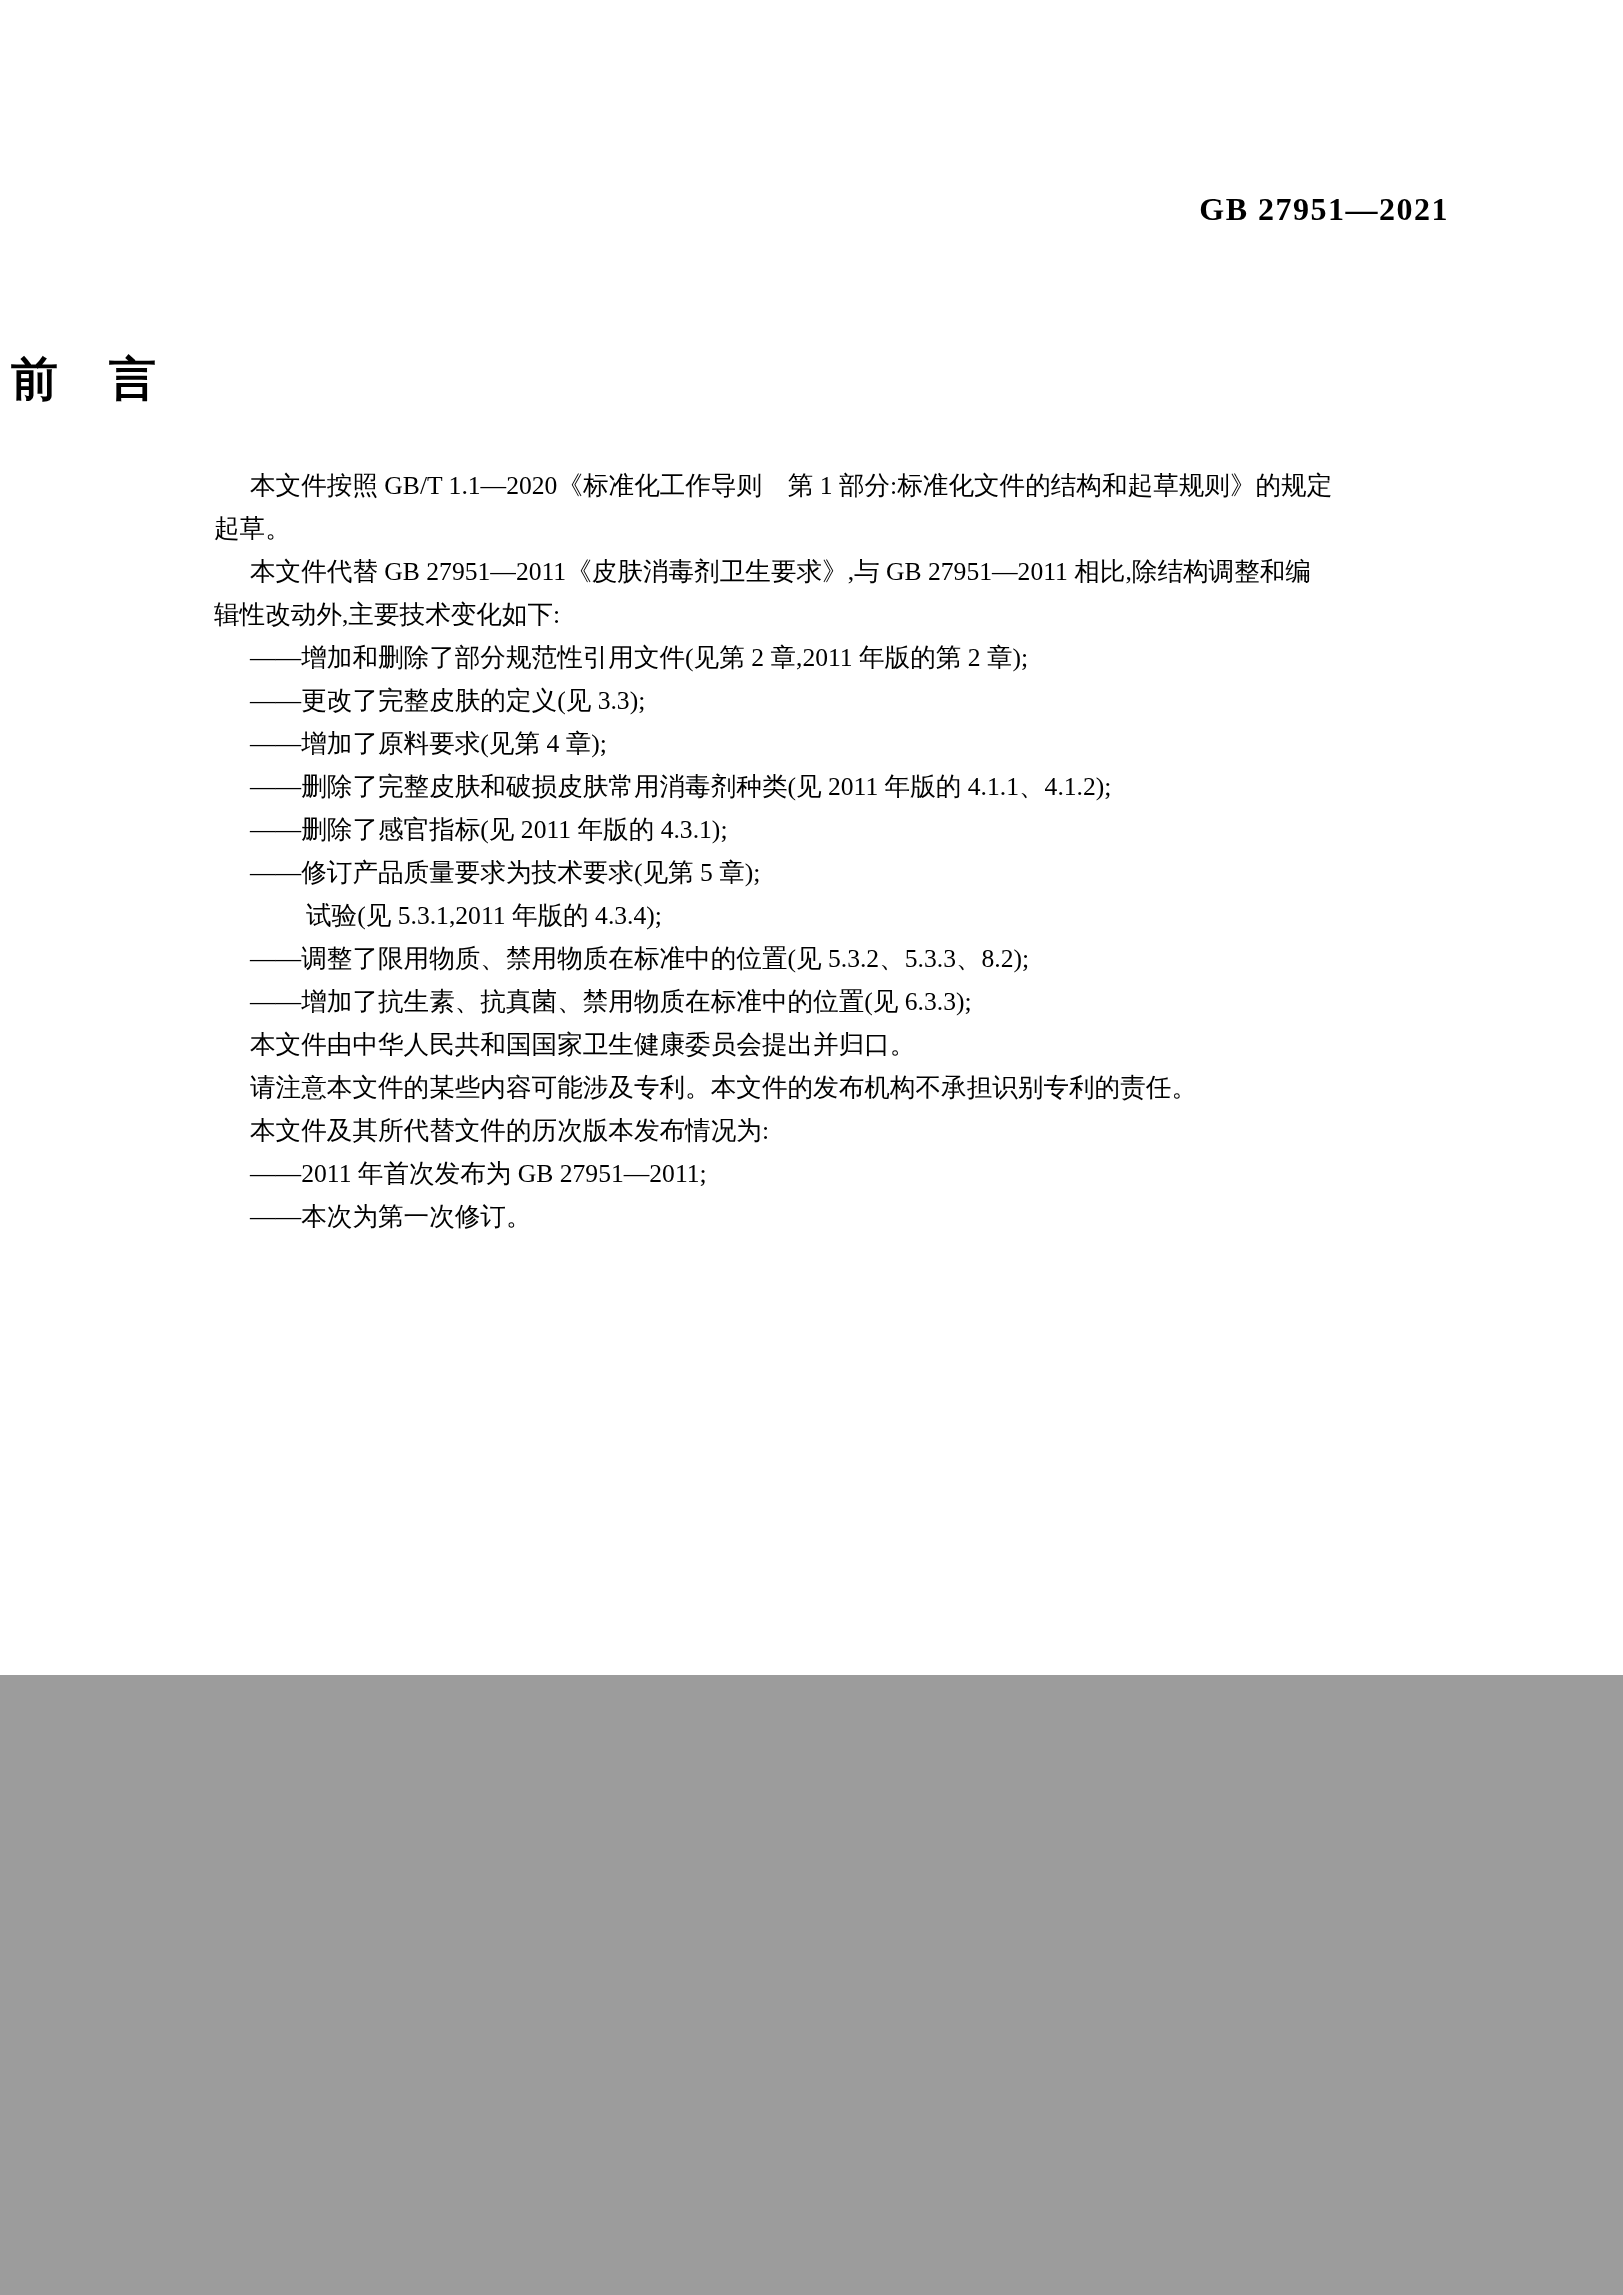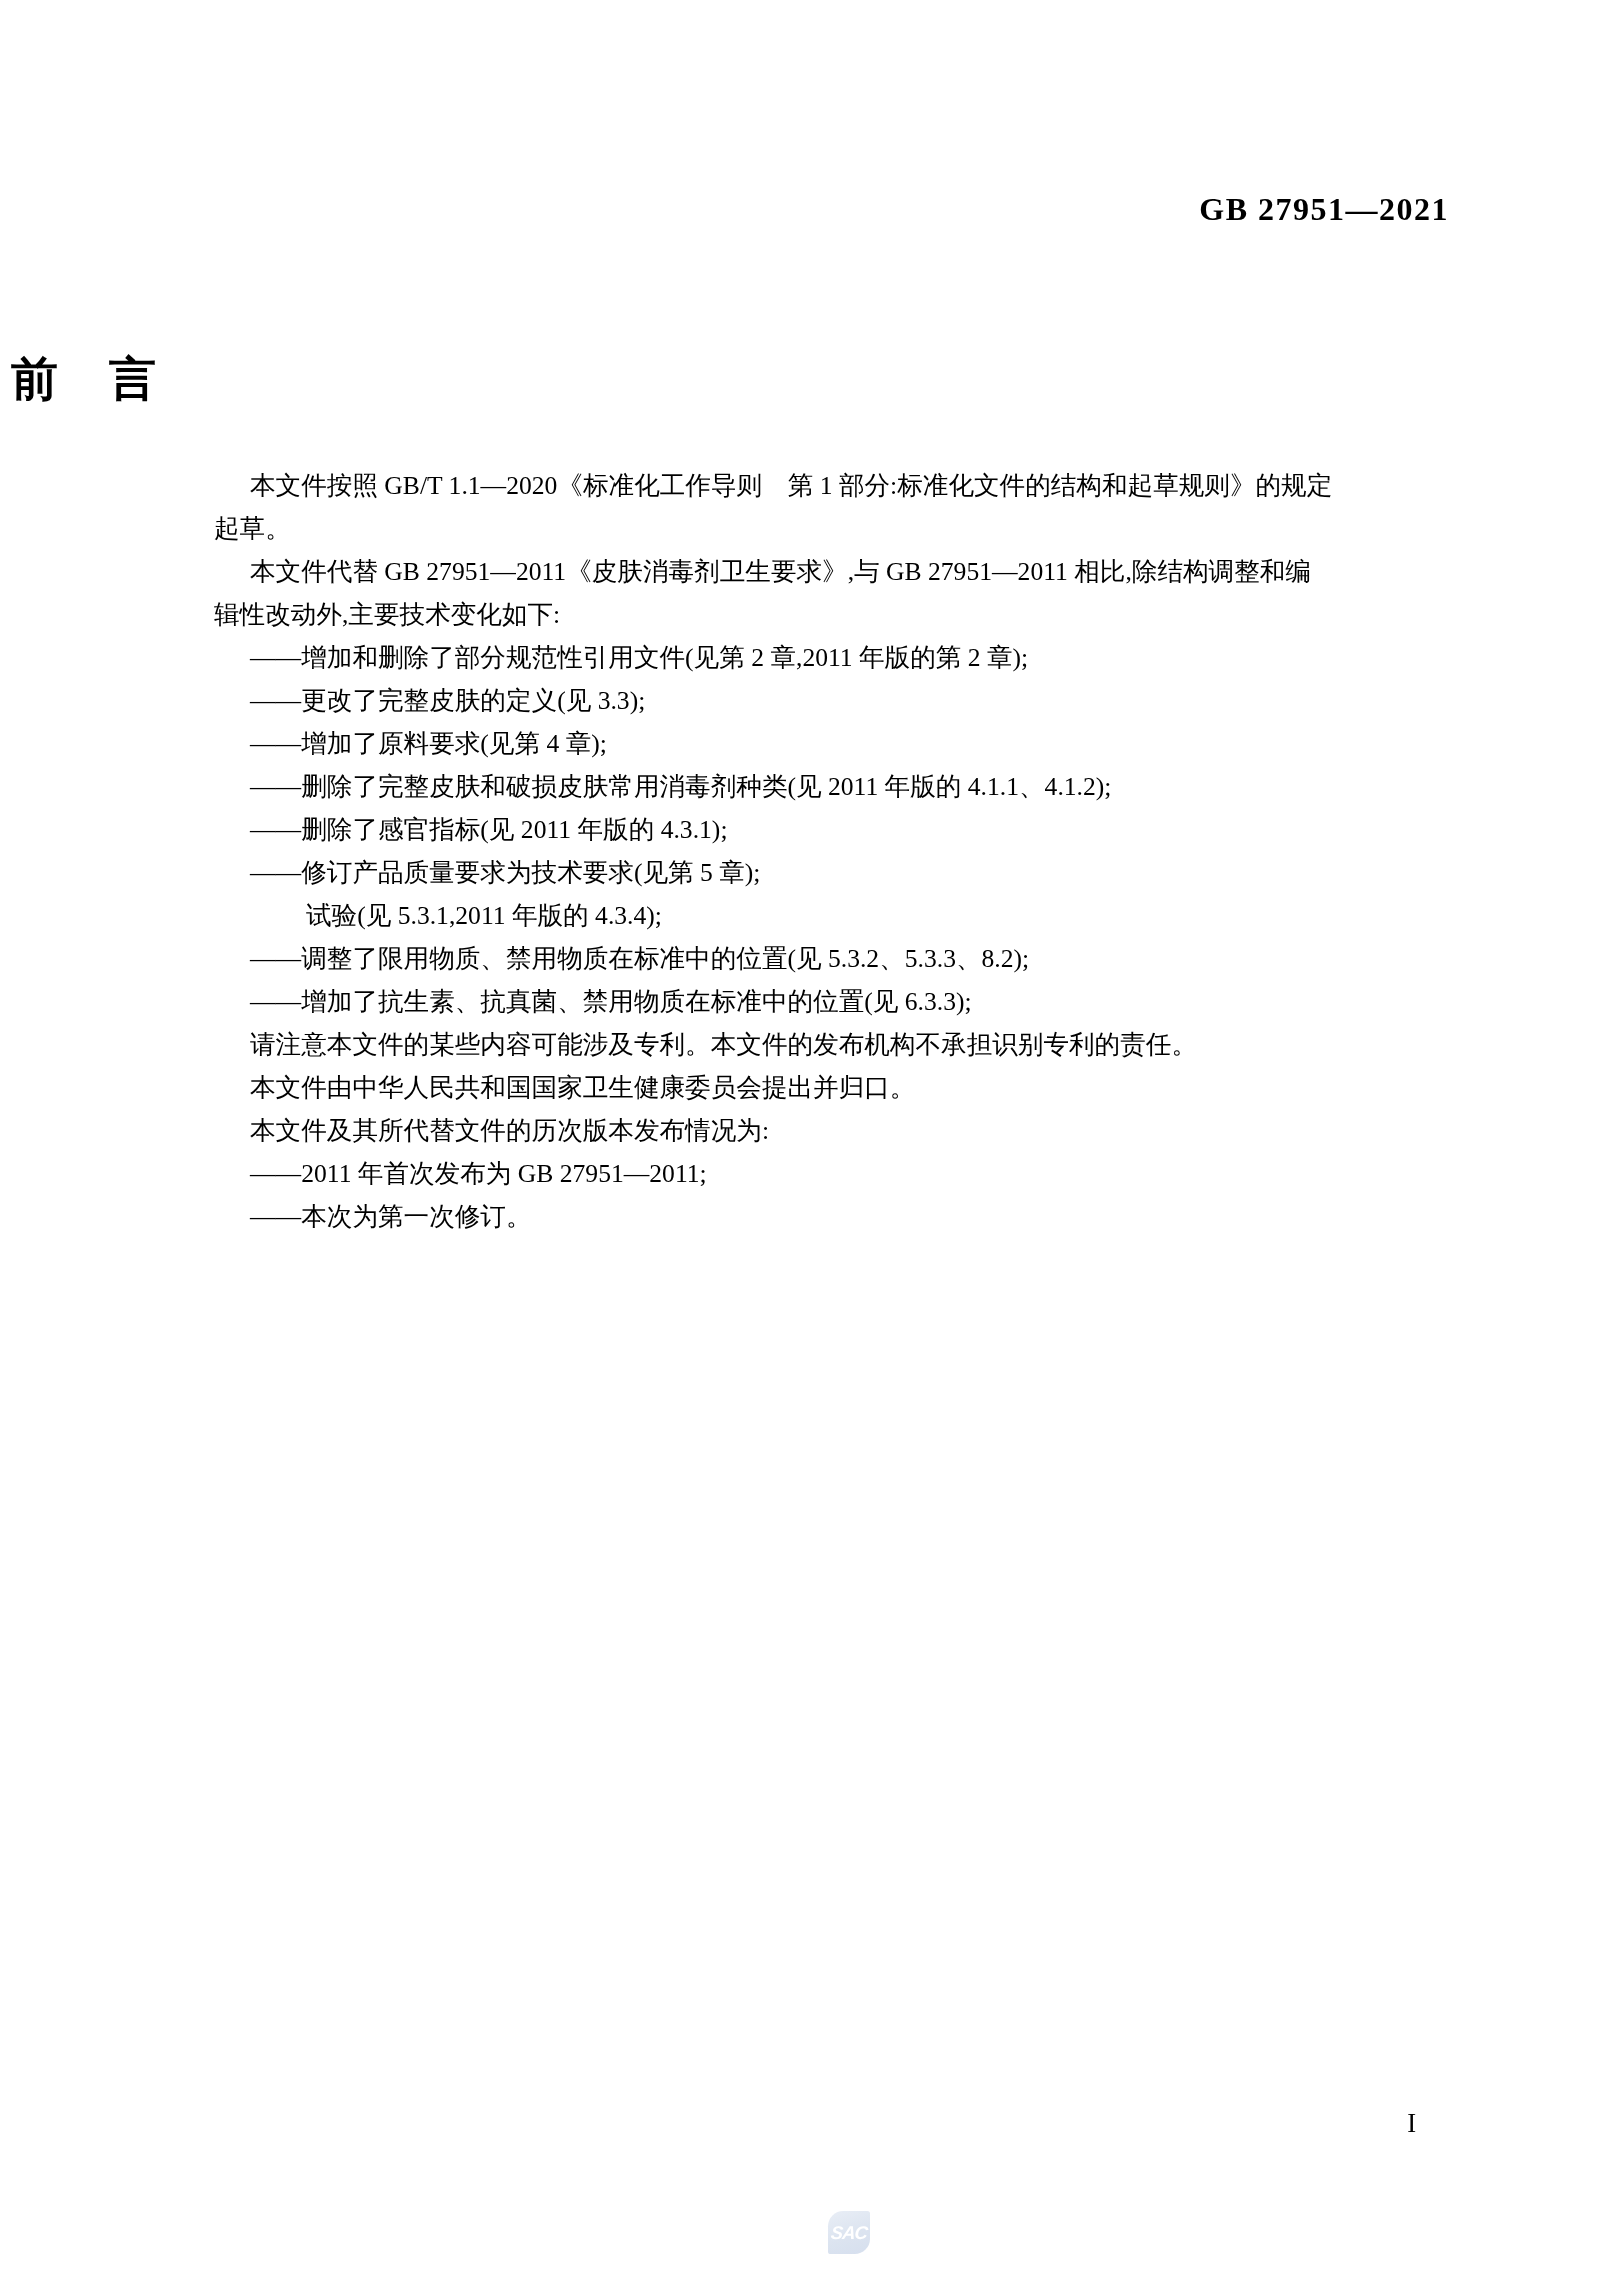--- a/index.html
+++ b/index.html
@@ -3,21 +3,21 @@
 <meta charset="utf-8">
 <style>
   html, body {
     margin: 0;
     padding: 0;
     background: #9c9c9c;
   }
   .page {
     position: relative;
     width: 1623px;
-    height: 2295px;
+    height: 1675px;
     margin: 0 auto;
     background: #ffffff;
     overflow: hidden;
     font-family: "Liberation Serif", "DejaVu Serif", serif;
     color: #000000;
   }
   .std-code {
     position: absolute;
     top: 193px;
     right: 174px;
@@ -105,22 +105,22 @@
     <div class="line l-flush">辑性改动外,主要技术变化如下:</div>
     <div class="line l-indent">——增加和删除了部分规范性引用文件(见第 2 章,2011 年版的第 2 章);</div>
     <div class="line l-indent">——更改了完整皮肤的定义(见 3.3);</div>
     <div class="line l-indent">——增加了原料要求(见第 4 章);</div>
     <div class="line l-indent">——删除了完整皮肤和破损皮肤常用消毒剂种类(见 2011 年版的 4.1.1、4.1.2);</div>
     <div class="line l-indent">——删除了感官指标(见 2011 年版的 4.3.1);</div>
     <div class="line l-indent">——修订产品质量要求为技术要求(见第 5 章);</div>
     <div class="line l-cont">试验(见 5.3.1,2011 年版的 4.3.4);</div>
     <div class="line l-indent">——调整了限用物质、禁用物质在标准中的位置(见 5.3.2、5.3.3、8.2);</div>
     <div class="line l-indent">——增加了抗生素、抗真菌、禁用物质在标准中的位置(见 6.3.3);</div>
+    <div class="line l-indent">本文件由中华人民共和国国家卫生健康委员会提出并归口。</div>
     <div class="line l-indent">请注意本文件的某些内容可能涉及专利。本文件的发布机构不承担识别专利的责任。</div>
-    <div class="line l-indent">本文件由中华人民共和国国家卫生健康委员会提出并归口。</div>
     <div class="line l-indent">本文件及其所代替文件的历次版本发布情况为:</div>
     <div class="line l-indent">——2011 年首次发布为 GB 27951—2011;</div>
     <div class="line l-indent">——本次为第一次修订。</div>
   </div>
 
   <div class="watermark">
     <span class="wm-label">SAC</span>
   </div>
 
   <div class="page-number">I</div>

